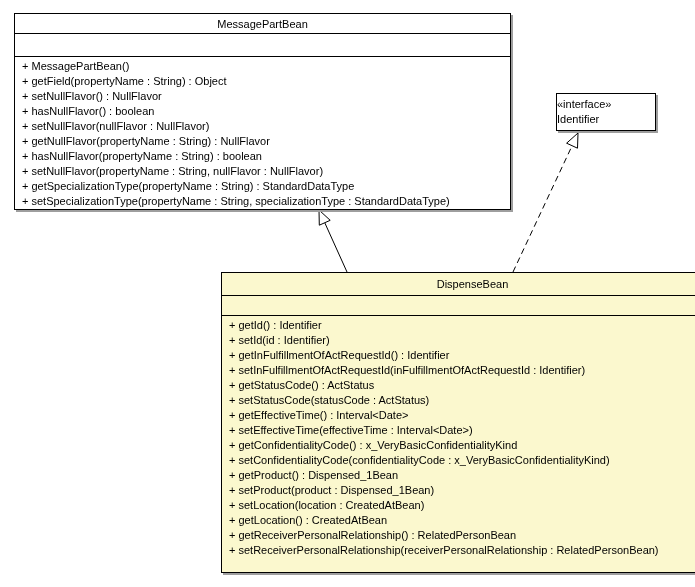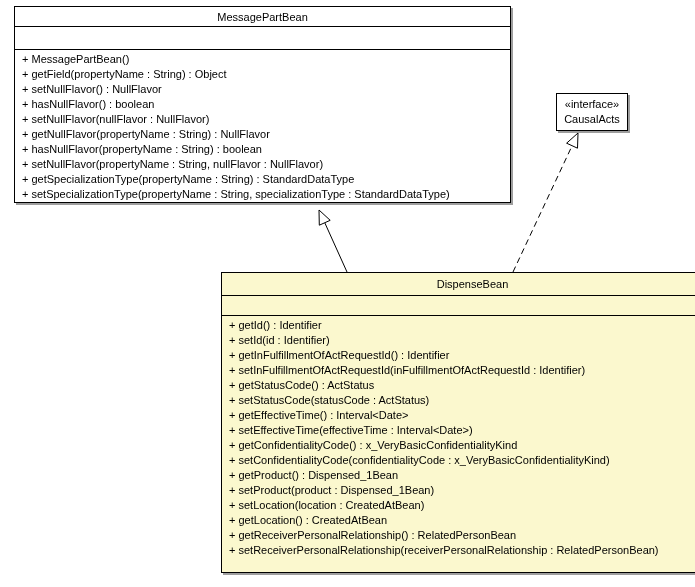--- a/index.html
+++ b/index.html
@@ -52,33 +52,33 @@
     padding: 2px 4px 0 7px;
     overflow: hidden;
   }
   .method-line {
     height: 15px;
     line-height: 15px;
     white-space: nowrap;
     letter-spacing: 0px;
   }
   
-  .class-messagepart { left: 14px; top: 6px; width: 497px; height: 197px; }
+  .class-messagepart { left: 14px; top: 13px; width: 497px; height: 197px; }
   .class-messagepart .uml-title { height: 20px; line-height: 20px; }
   .class-messagepart .uml-attrs { height: 23px; }
 
   
   .class-dispense { left: 176px; top: 272px; width: 503px; height: 301px; }
   .class-dispense .uml-title { height: 23px; line-height: 23px; }
   .class-dispense .uml-attrs { height: 20px; }
 
   
   .iface-causalacts {
-    left: 556px; top: 93px; width: 72px; height: 38px;
-    text-align: center;
+    left: 556px; top: 93px; width: 100px; height: 38px;
+    text-align: left;
     padding-top: 3px;
   }
   .iface-causalacts .iface-line {
     height: 15px;
     line-height: 15px;
     white-space: nowrap;
   }
 </style>
 </head>
 <body>
@@ -110,21 +110,21 @@
         <div class="method-line">+ getNullFlavor(propertyName : String) : NullFlavor</div>
         <div class="method-line">+ hasNullFlavor(propertyName : String) : boolean</div>
         <div class="method-line">+ setNullFlavor(propertyName : String, nullFlavor : NullFlavor)</div>
         <div class="method-line">+ getSpecializationType(propertyName : String) : StandardDataType</div>
         <div class="method-line">+ setSpecializationType(propertyName : String, specializationType : StandardDataType)</div>
       </div>
   </div>
 
   <div class="uml-class iface-causalacts">
     <div class="iface-line">«interface»</div>
-    <div class="iface-line">CausalActs</div>
+    <div class="iface-line">Identifier</div>
   </div>
 
   <div class="uml-class highlight class-dispense">
     <div class="uml-title">DispenseBean</div>
     <div class="uml-attrs"></div>
     <div class="uml-methods">
         <div class="method-line">+ getId() : Identifier</div>
         <div class="method-line">+ setId(id : Identifier)</div>
         <div class="method-line">+ getInFulfillmentOfActRequestId() : Identifier</div>
         <div class="method-line">+ setInFulfillmentOfActRequestId(inFulfillmentOfActRequestId : Identifier)</div>

